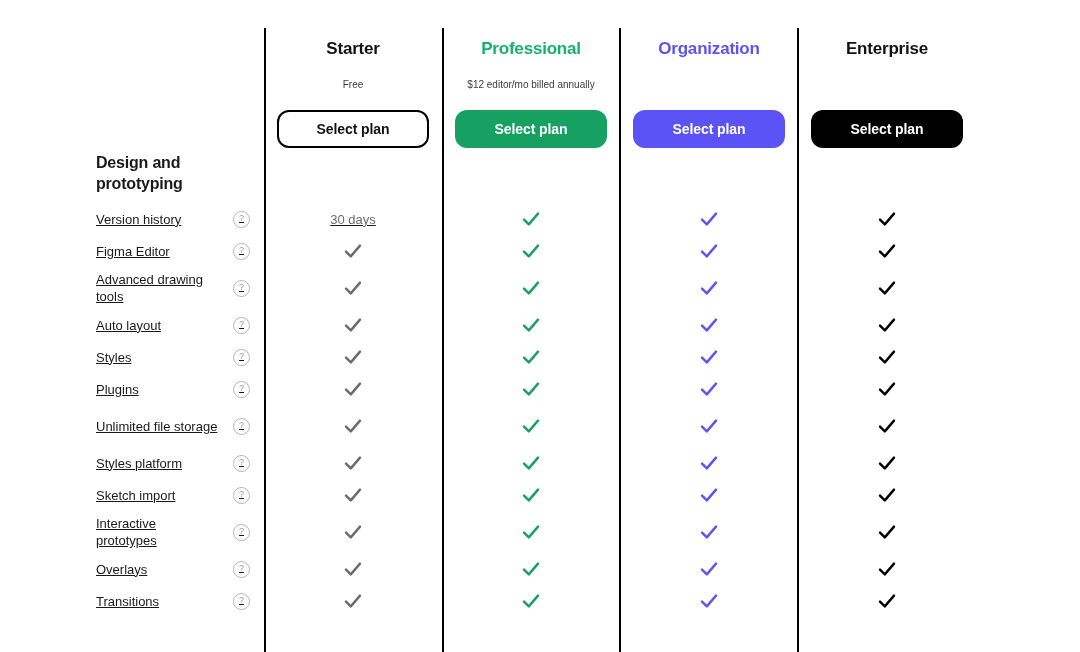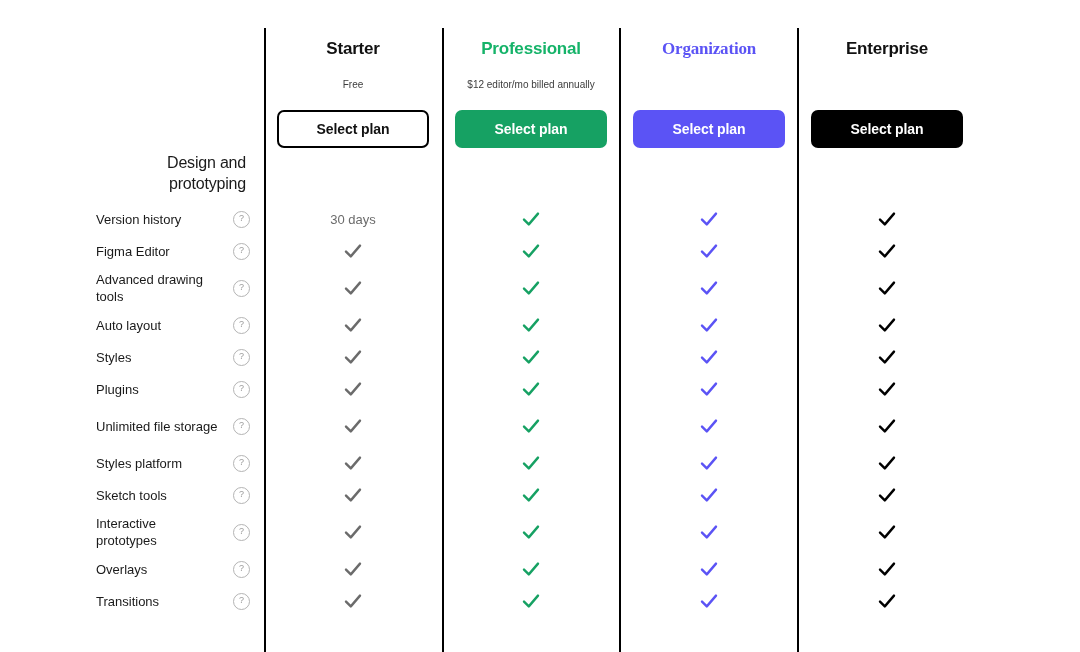--- a/index.html
+++ b/index.html
@@ -55,37 +55,37 @@
   }
   .plan-name {
     font-size: 17px;
     font-weight: bold;
     letter-spacing: -0.2px;
     margin-top: 11px;
     line-height: 20px;
   }
   .plan-name.starter { color: #111111; }
   .plan-name.professional { color: #15b369; }
-  .plan-name.organization { color: #5b53f5; font-family: Liberation Serif, serif; }
+  .plan-name.organization { color: #5b53f5; }
   .plan-name.enterprise { color: #111111; }
 
   .plan-price {
     font-size: 10px;
     line-height: 16px;
     color: #3d3d3d;
     margin-top: 18px;
     max-width: 140px;
   }
 
   .select-btn {
     margin-top: auto;
     margin-bottom: 0;
     width: 152px;
     height: 38px;
-    border-radius: 7px;
+    border-radius: 12px;
     font-size: 14px;
     font-weight: bold;
     letter-spacing: -0.1px;
     display: flex;
     align-items: center;
     justify-content: center;
     box-sizing: border-box;
     cursor: pointer;
     user-select: none;
   }
@@ -110,39 +110,39 @@
     border: none;
   }
 
   
   .section-heading {
     position: absolute;
     left: 96px;
     top: 152px;
     width: 150px;
     font-size: 16px;
-    font-weight: normal;
+    font-weight: bold;
     line-height: 21px;
     letter-spacing: -0.2px;
     color: #1a1a1a;
-    text-align: right;
   }
 
   
   .rows {
     position: absolute;
     left: 0;
     top: 203px;
     width: 1080px;
   }
   .feature-row {
     position: relative;
     display: flex;
     align-items: center;
     height: 32px;
+    text-decoration: underline;
   }
   .feature-row.tall { height: 42px; }
 
   .feature-label-cell {
     width: 264px;
     box-sizing: border-box;
     padding-left: 96px;
     padding-right: 14px;
     display: flex;
     align-items: center;
@@ -479,21 +479,21 @@
         <div class="cell">
           <span>
             <svg width="22" height="22" viewBox="0 0 22 22" fill="none" class="check-enterprise" stroke-width="2.4" stroke-linecap="round" stroke-linejoin="round">
               <path d="M4 11.6 L8.8 16.4 L18 5.6"></path>
             </svg>
           </span>
         </div>
       </div>
       <div class="feature-row">
         <div class="feature-label-cell">
-          <div class="feature-label">Sketch tools</div>
+          <div class="feature-label">Sketch import</div>
           <div class="help-icon">?</div>
         </div>
         <div class="cell">
           <span>
             <svg width="22" height="22" viewBox="0 0 22 22" fill="none" class="check-starter" stroke-width="2.4" stroke-linecap="round" stroke-linejoin="round">
               <path d="M4 11.6 L8.8 16.4 L18 5.6"></path>
             </svg>
           </span>
         </div>
         <div class="cell">

